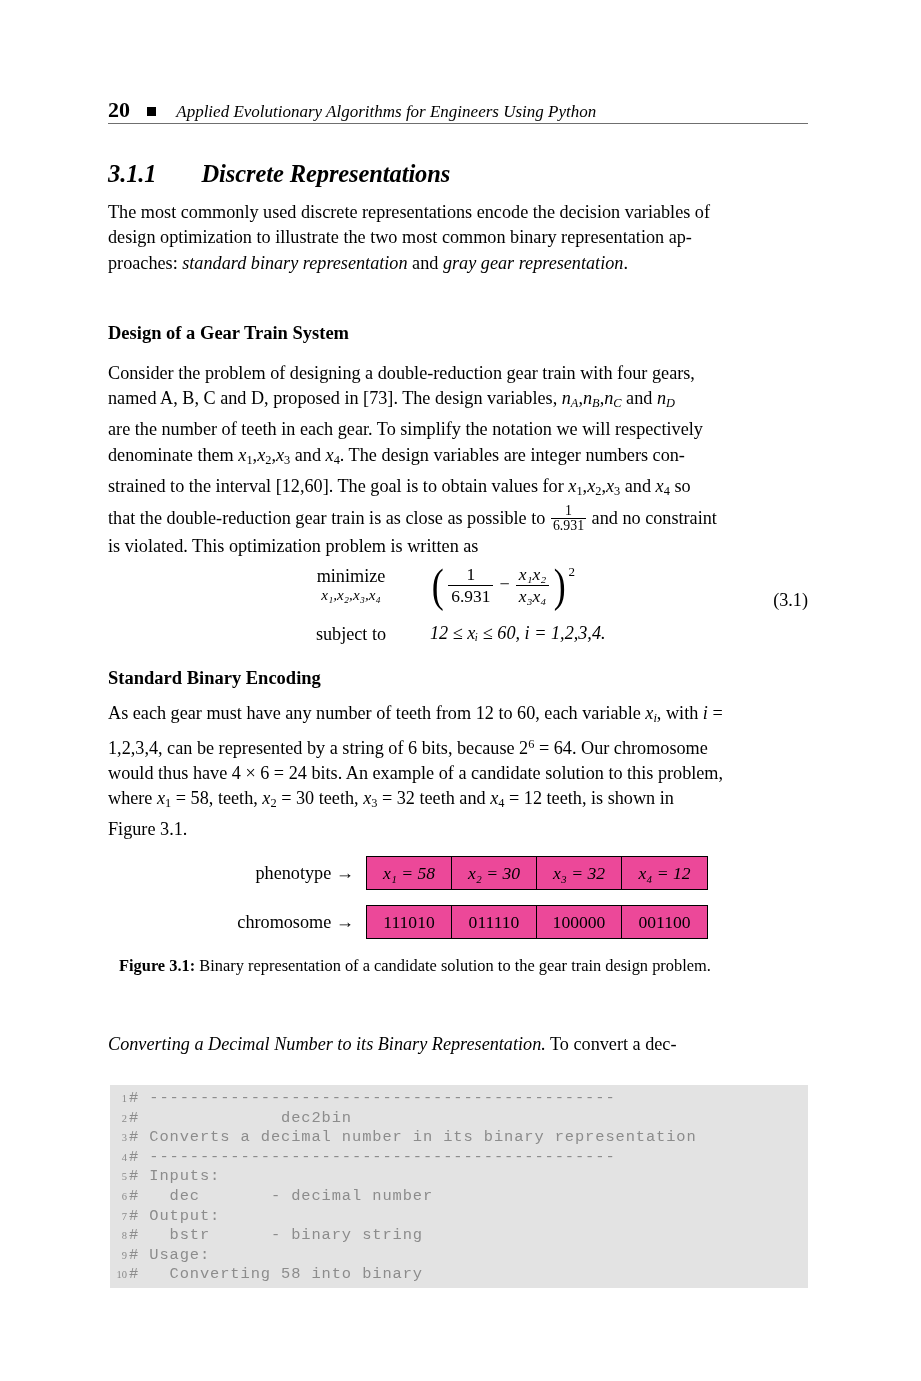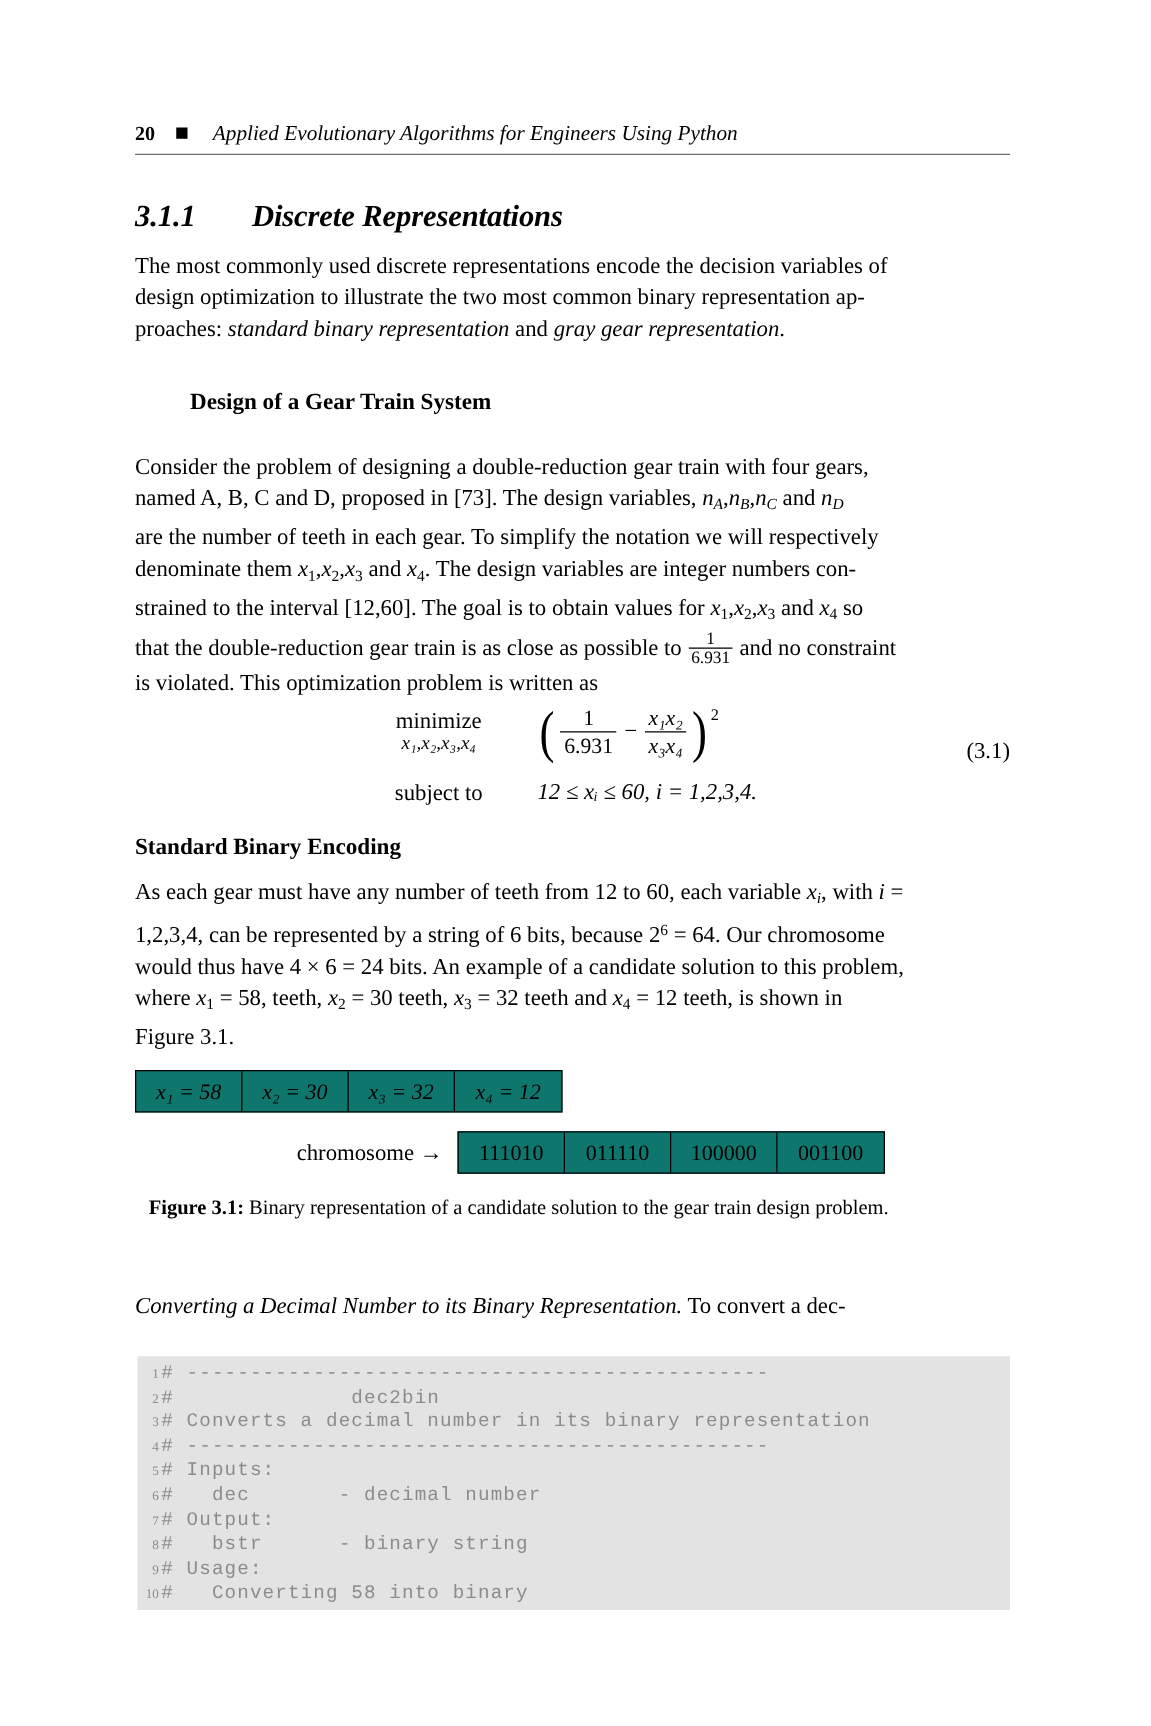--- a/index.html
+++ b/index.html
@@ -34,21 +34,21 @@
     left: 0;
     top: 98px;
     width: 700px;
     font-size: 16.5px;
     line-height: 1.1;
     white-space: nowrap;
   }
   .runhead .pagenum {
     font-weight: bold;
     font-style: normal;
-    font-size: 16px;
+    font-size: 22px;
   }
   .runhead .sqr {
     display: inline-block;
     width: 9px;
     height: 9px;
     background: #000;
     margin: 0 9px 0 13px;
     vertical-align: 1px;
   }
   .runhead .booktitle {
@@ -78,21 +78,21 @@
   }
   .h-section .num { margin-right: 45px; }
 
   .h-sub {
     position: absolute;
     left: 0;
     font-weight: bold;
     font-size: 18.5px;
     white-space: nowrap;
   }
-  #h-gear { top: 312px; margin-left: 44px; }
+  #h-gear { top: 323px; }
   #h-sbe  { top: 668px; }
 
   
   .para {
     position: absolute;
     left: 0;
     width: 700px;
     font-size: 18.2px;
     line-height: 25.4px;
     text-align: justify;
@@ -221,21 +221,21 @@
     width: 258px;
     text-align: right;
     font-size: 18.2px;
     padding-right: 12px;
     box-sizing: border-box;
     white-space: nowrap;
   }
   .fig-cells {
     display: flex;
     border: 1.2px solid #000;
-    background: #0f766e;
+    background: #ec4899;
   }
   .fig-cells .cell {
     width: 85px;
     height: 32px;
     display: flex;
     align-items: center;
     justify-content: center;
     border-right: 1.2px solid #000;
     font-size: 17.6px;
     box-sizing: border-box;
@@ -350,20 +350,21 @@
   <div class="para" id="p-sbe">
     <div class="pline"><span>As each gear must have any number of teeth from 12 to 60, each variable </span><span class="mi">x<span class="sub">i</span></span><span>, with  </span><span class="mi">i</span><span> =</span></div>
     <div class="pline"><span>1,2,3,4, can be represented by a string of 6 bits, because 2</span><span class="sup">6</span><span> = 64. Our chromosome</span></div>
     <div class="pline">would thus have 4 × 6 = 24 bits. An example of a candidate solution to this problem,</div>
     <div class="pline"><span>where </span><span class="mi">x<span class="subn">1</span></span><span> = 58, teeth, </span><span class="mi">x<span class="subn">2</span></span><span> = 30 teeth, </span><span class="mi">x<span class="subn">3</span></span><span> = 32 teeth and </span><span class="mi">x<span class="subn">4</span></span><span> = 12 teeth, is shown in</span></div>
     <div class="pline">Figure 3.1.</div>
   </div>
 
   <div class="figure">
     <div class="fig-row">
+      <div class="fig-label">phenotype →</div>
       <div class="fig-cells">
         <div class="cell mi">x₁ = 58</div>
         <div class="cell mi">x₂ = 30</div>
         <div class="cell mi">x₃ = 32</div>
         <div class="cell mi">x₄ = 12</div>
       </div>
     </div>
     <div class="fig-row">
       <div class="fig-label">chromosome →</div>
       <div class="fig-cells">

